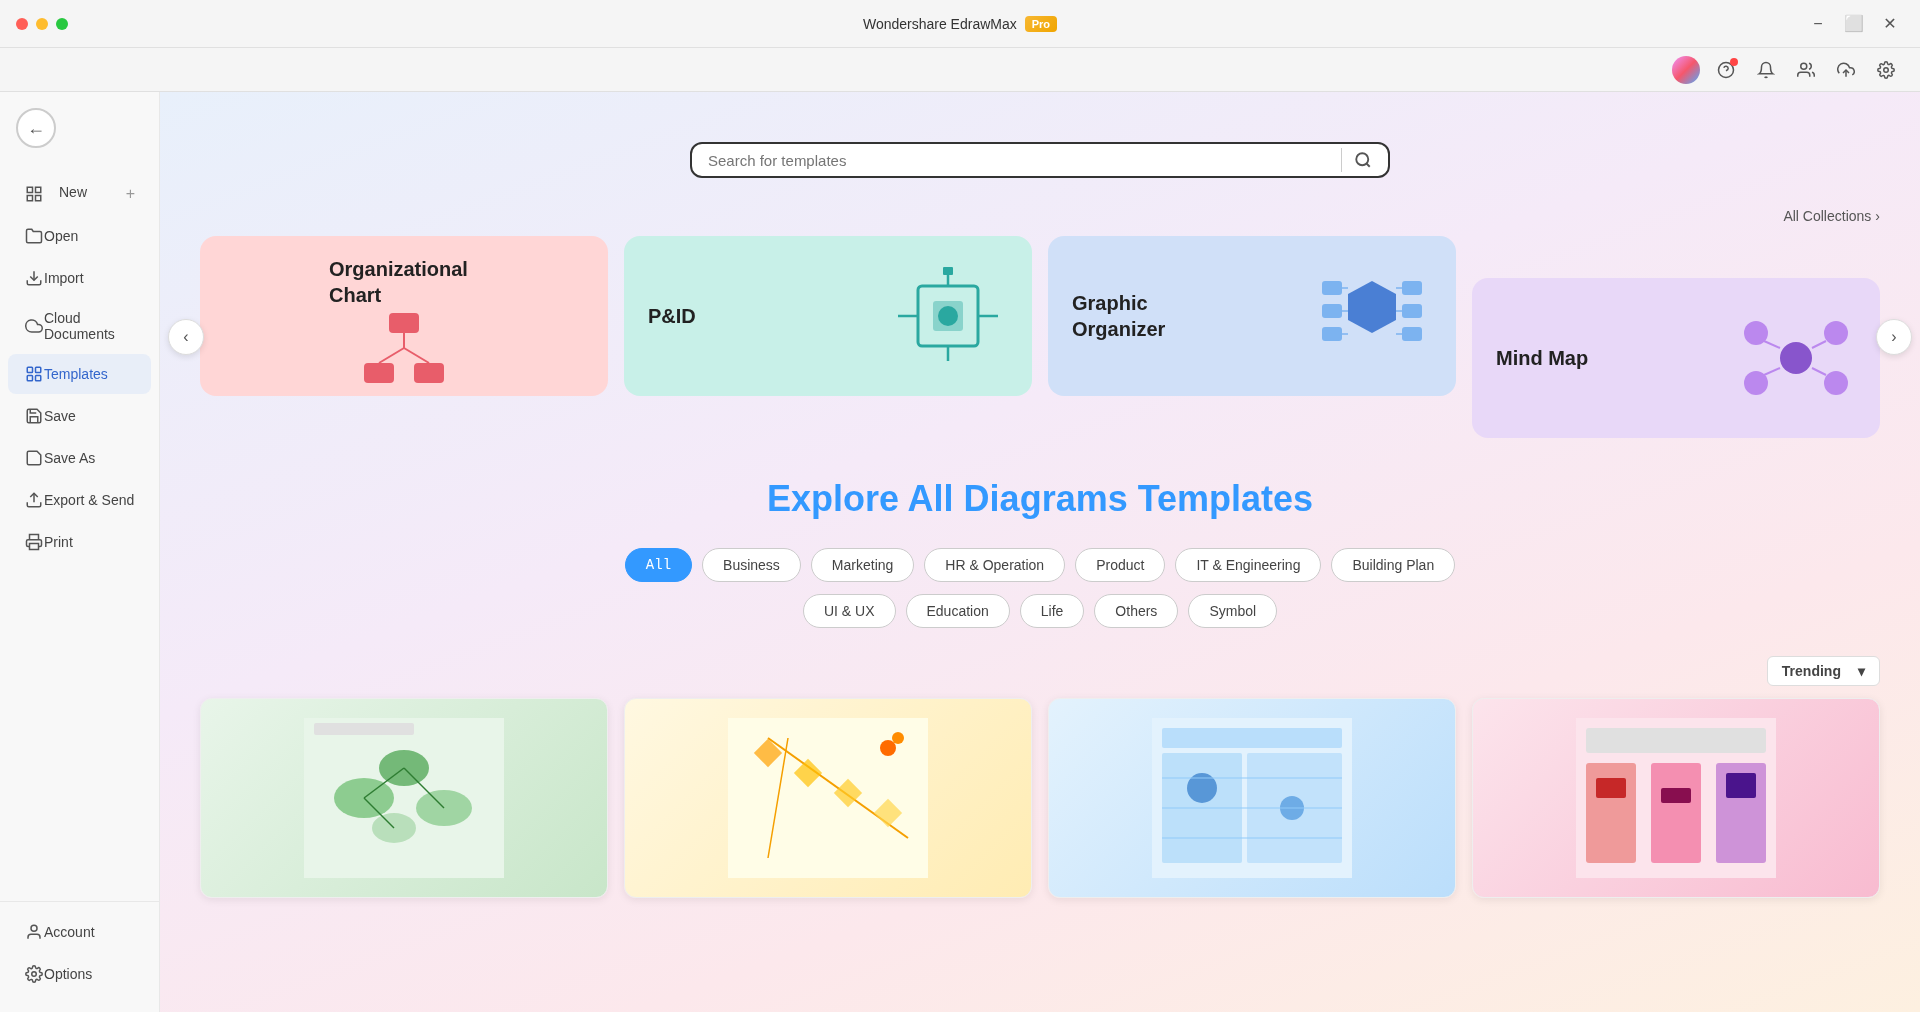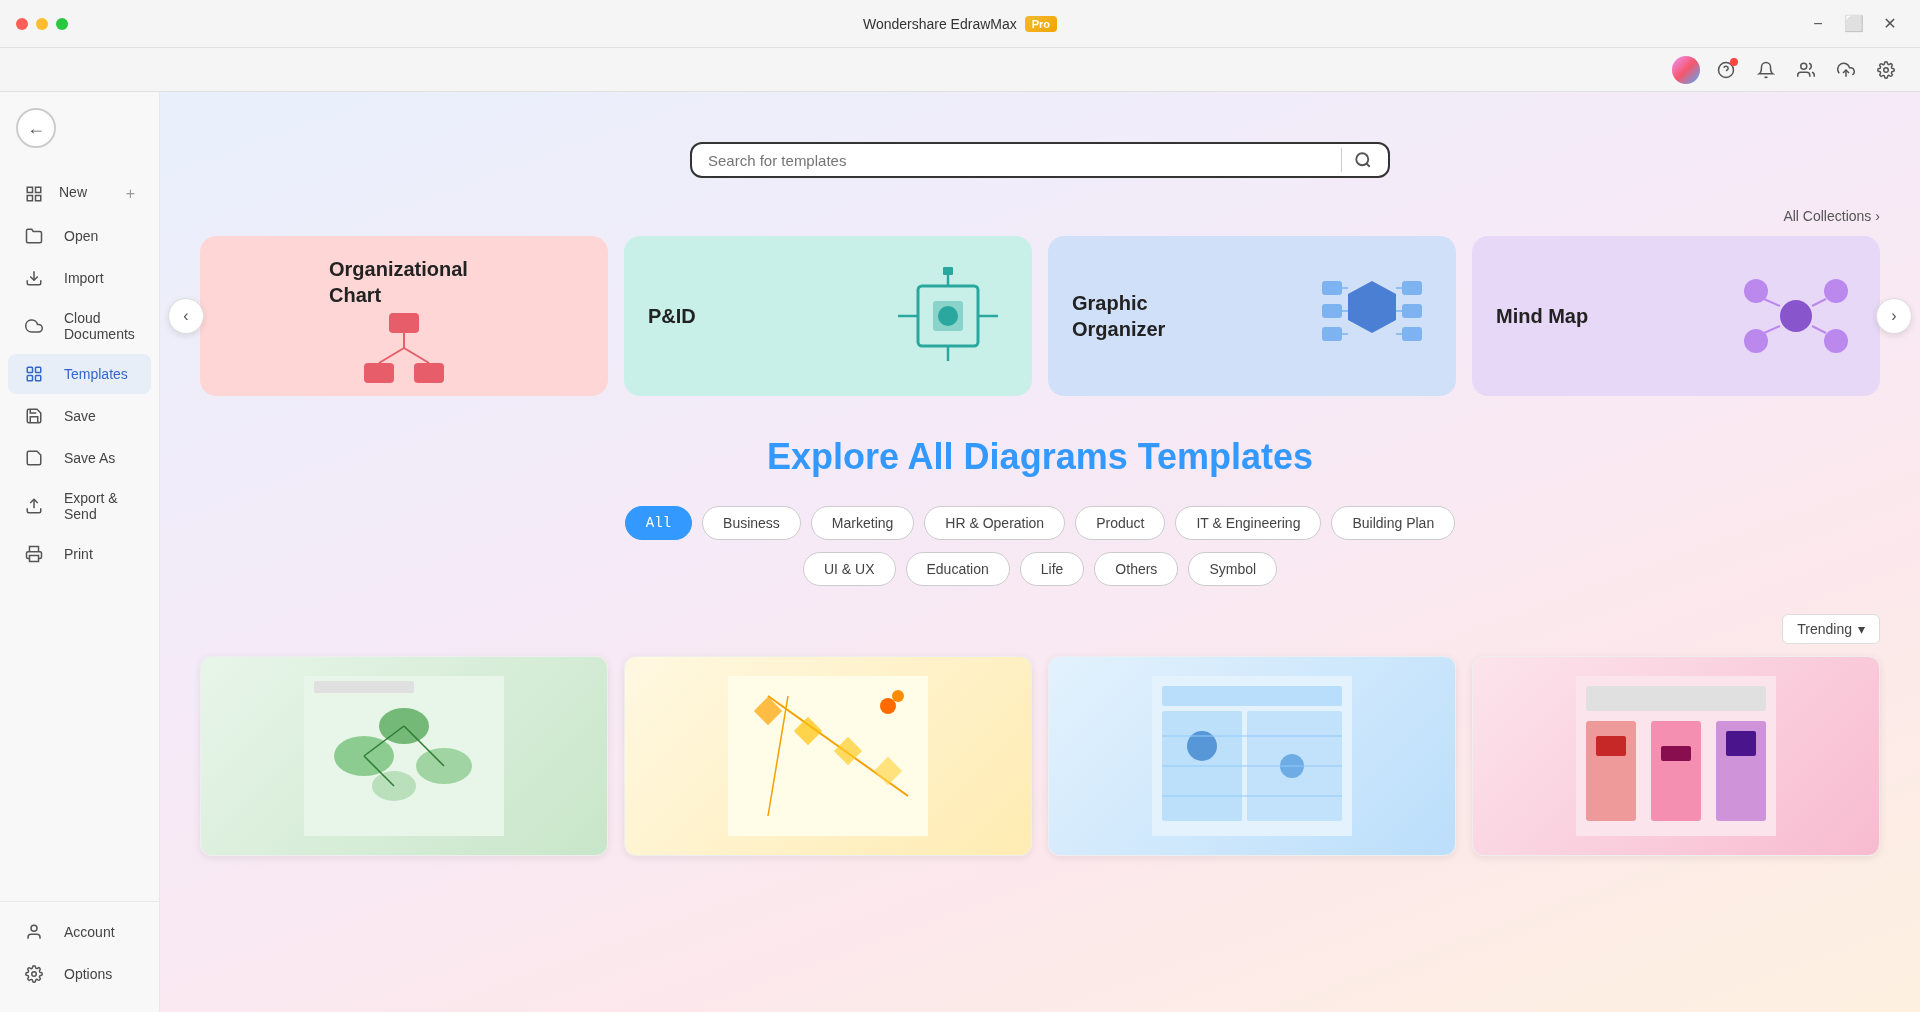--- a/index.html
+++ b/index.html
@@ -134,21 +134,21 @@
       font-size: 18px;
       color: #555;
     }
     .sidebar-nav {
       flex: 1;
       padding: 8px 0;
     }
     .nav-item {
       display: flex;
       align-items: center;
-      gap: 20px;
+      gap: 0;
       padding: 10px 16px;
       cursor: pointer;
       border-radius: 8px;
       margin: 2px 8px;
       font-size: 14px;
       color: #444;
     }
     .nav-item.active { background: #e8eef8; color: #3366cc; }
     .nav-icon {
       width: 20px; height: 20px;
@@ -262,21 +262,21 @@
       align-items: center;
       justify-content: space-between;
       padding: 20px 24px;
       cursor: pointer;
       overflow: hidden;
       position: relative;
     }
     .card-pink { background: #ffd6d6; flex-direction: column; }
     .card-teal { background: #c8f0e8; }
     .card-blue { background: #d0e0f8; }
-    .card-purple { background: #e8d8f8; }
+    .card-purple { background: #e8d8f8; margin-top: 42px; }
 
     .card-label {
       font-size: 20px;
       font-weight: 700;
       color: #222;
       max-width: 150px;
       line-height: 1.3;
     }
     .card-visual {
       width: 120px;
@@ -347,28 +347,29 @@
 
     
     .trending-row {
       display: flex;
       justify-content: flex-end;
       padding: 16px 40px 12px;
     }
     .trending-select {
       display: flex;
       align-items: center;
-      gap: 6px;
+      gap: 17px;
       padding: 6px 14px;
       border: 1px solid #ddd;
       border-radius: 6px;
       background: white;
       cursor: pointer;
       font-size: 14px;
       color: #444;
+      font-weight: bold;
     }
 
     
     .template-grid {
       display: grid;
       grid-template-columns: repeat(4, 1fr);
       gap: 16px;
       padding: 0 40px;
     }
     .template-thumb {

